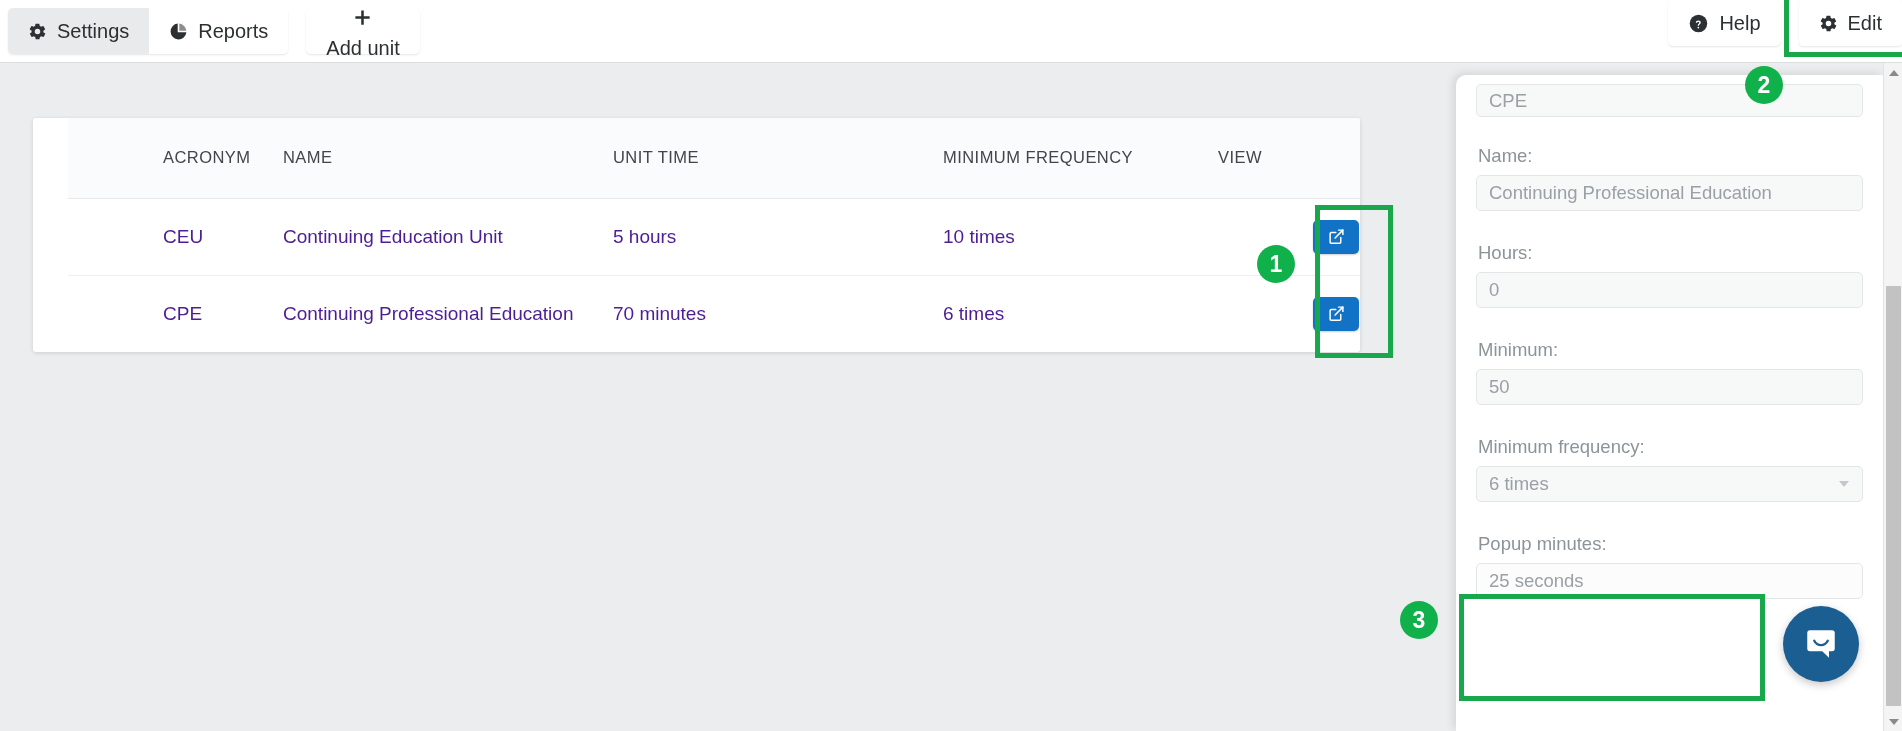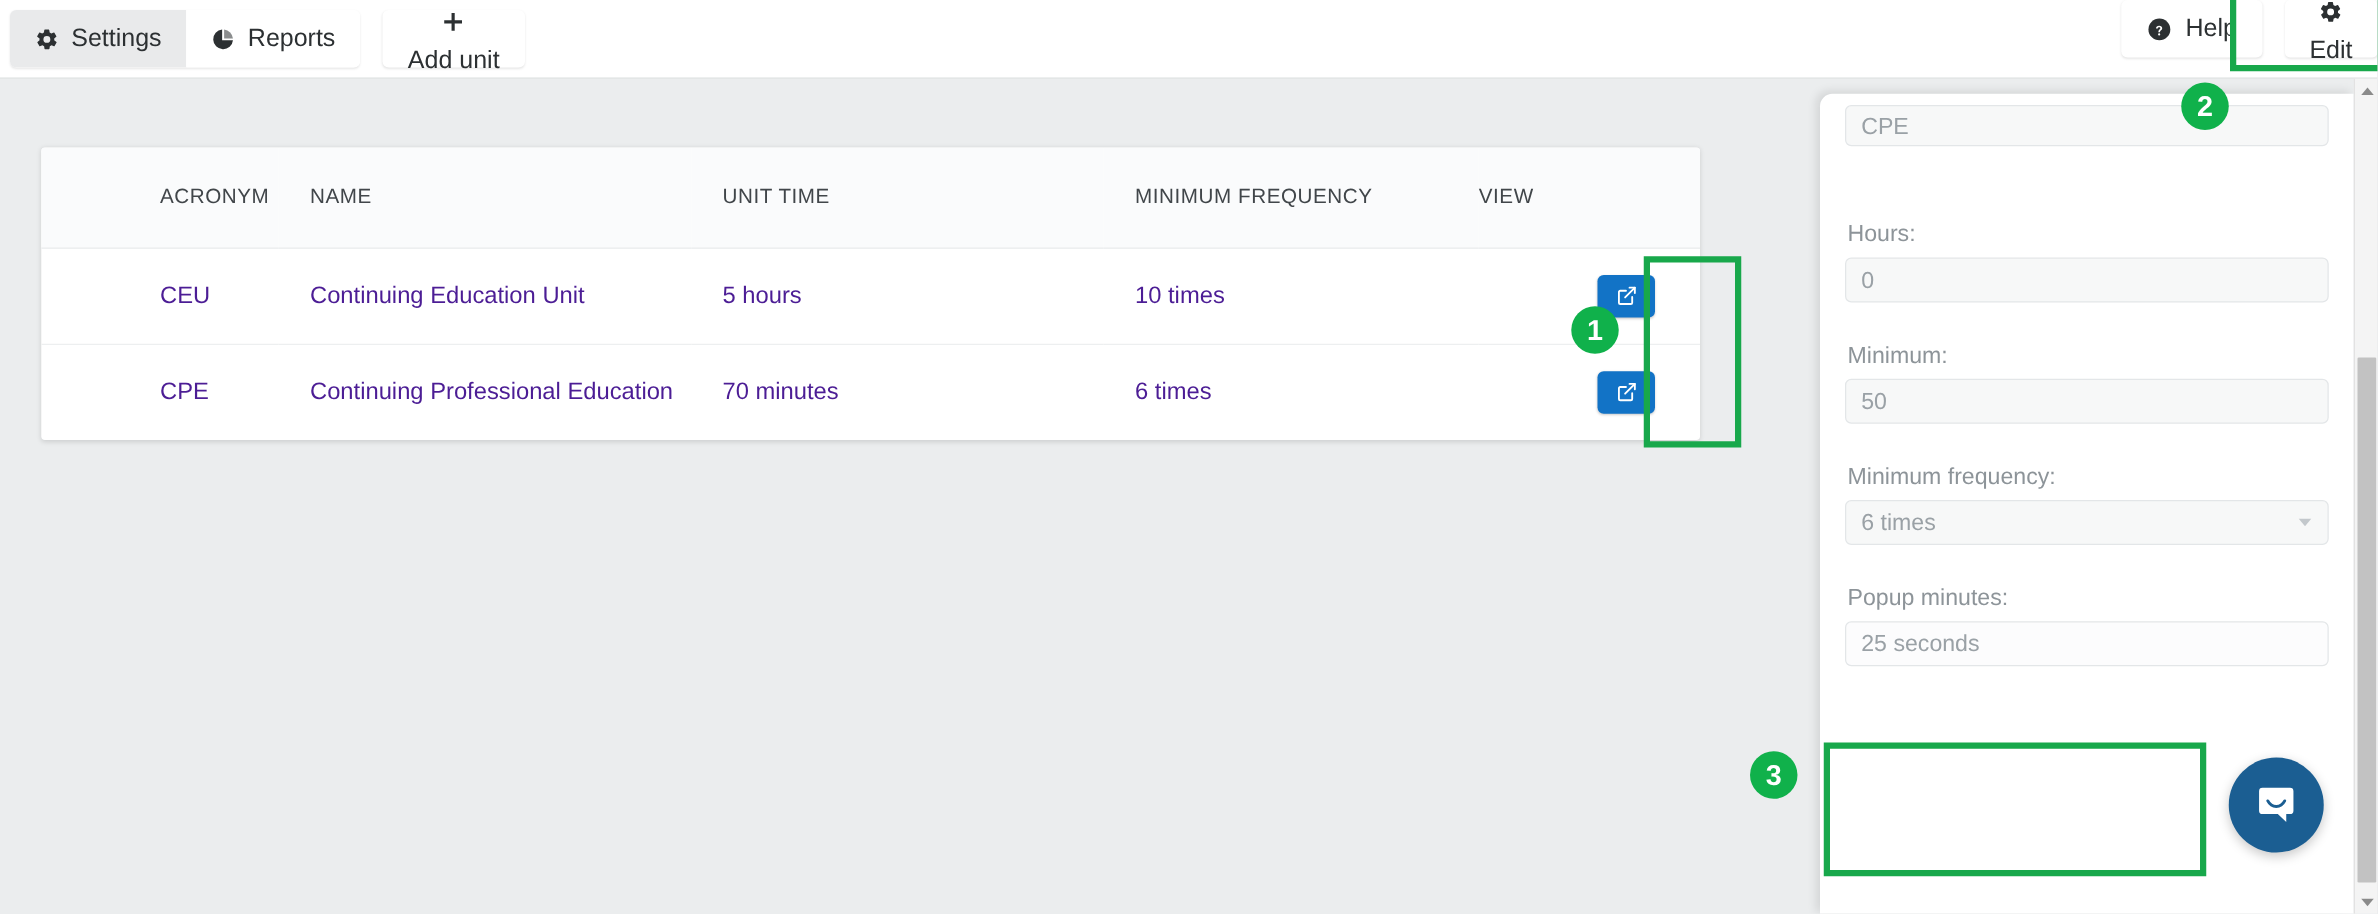--- a/index.html
+++ b/index.html
@@ -74,39 +74,38 @@
   }
 
   .tbtn-help {
     border-radius: 5px;
     box-shadow: 0 1px 2px rgba(0,0,0,.10);
     margin-right: 18px;
   }
   .tbtn-edit {
     border-radius: 4px;
     box-shadow: 0 1px 2px rgba(0,0,0,.10);
-    flex-direction: column;
   }
 
   .ico { display: inline-flex; align-items: center; justify-content: center; }
   .ico svg { display: block; }
 
   
   .table-card {
     position: absolute;
     top: 118px;
     left: 33px;
     width: 1327px;
     background: #ffffff;
     border-radius: 3px;
     box-shadow: 0 1px 4px rgba(0,0,0,.13);
     overflow: hidden;
   }
 
-  .tbl { width: 100%; border-collapse: collapse; }
+  .tbl { width: 100%; border-collapse: collapse; margin-left: 35px; }
 
   .tbl thead th {
     background: #fafbfc;
     text-align: left;
     font-size: 16.5px;
     font-weight: 400;
     letter-spacing: .45px;
     color: #41464a;
     padding: 0;
     height: 80px;
@@ -418,20 +417,26 @@
   </div>
 
   <div class="side-panel">
 
     <div class="field-first">
       <span>CPE</span>
     </div>
 
     <div class="panel-inner" style="padding-top:70px;">
 
+      <div>
+        <div class="field-label">Name:</div>
+        <div class="field-box">
+          <span>Continuing Professional Education</span>
+        </div>
+      </div>
 
       <div class="gap-lg"></div>
 
       <div>
         <div class="field-label">Hours:</div>
         <div class="field-box">
           <span>0</span>
         </div>
       </div>
 

